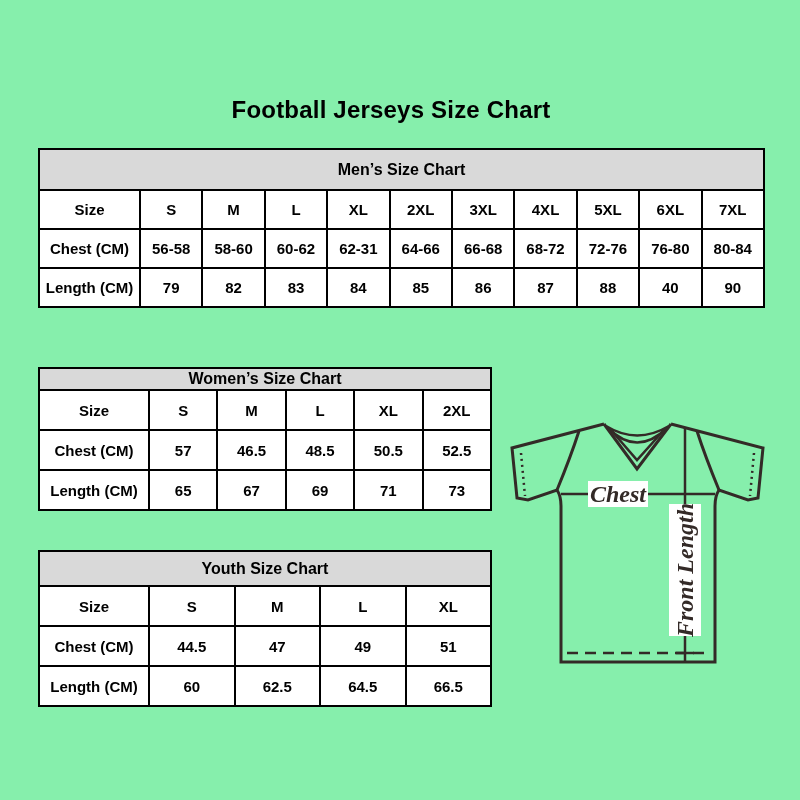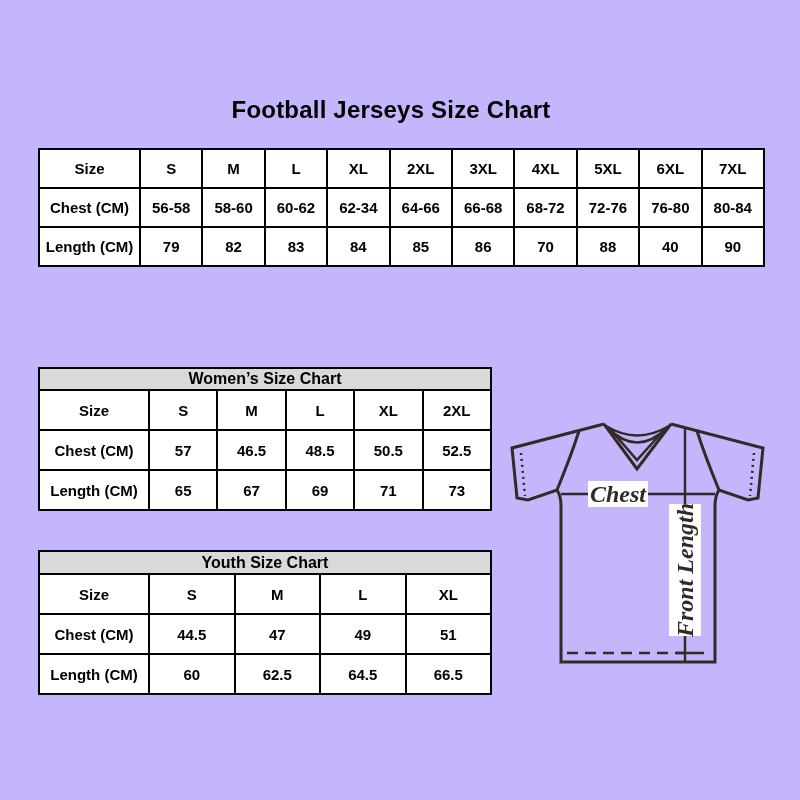--- a/index.html
+++ b/index.html
@@ -5,21 +5,21 @@
   html, body { margin: 0; padding: 0; }
   body {
     width: 800px; height: 800px;
     background: #ffffff;
     font-family: "Liberation Sans", sans-serif;
     color: #000000;
   }
   .canvas {
     position: relative;
     width: 800px; height: 800px;
-    background: #c4b5fd;
+    background: #86efac;
     overflow: hidden;
   }
   .page-title {
     position: absolute;
     top: 96px; left: 0; width: 782px;
     text-align: center;
     font-size: 24px;
     font-weight: bold;
     letter-spacing: 0.2px;
   }
@@ -43,21 +43,21 @@
   }
   #men-table   { left: 38px; top: 148px; width: 727px; }
   #women-table { left: 38px; top: 367px; width: 454px; }
   #youth-table { left: 38px; top: 550px; width: 454px; }
 
   #men-table tr   { height: 39px; }
   #men-table tr.header-row   { height: 41px; }
   #women-table tr { height: 40px; }
   #women-table tr.header-row { height: 22px; }
   #youth-table tr { height: 40px; }
-  #youth-table tr.header-row { height: 23px; }
+  #youth-table tr.header-row { height: 35px; }
 
   .label-col-men   { width: 101px; }
   .label-col-small { width: 110px; }
 
   .jersey-wrap {
     position: absolute;
     left: 505px; top: 412px;
     width: 265px; height: 258px; text-decoration: underline;
   }
   .jersey-wrap svg { display: block; }
@@ -74,55 +74,58 @@
 <div class="canvas">
 
   <div class="page-title">Football Jerseys Size Chart</div>
 
   <table id="men-table" class="size-table">
     <colgroup>
         <col class="label-col-men">
         <col span="10">
       </colgroup>
     <tbody>
+      <tr class="header-row">
+        <td colspan="11" class="header-cell">Men’s Size Chart</td>
+      </tr>
     <tr>
           <td>Size</td>
           <td>S</td>
           <td>M</td>
           <td>L</td>
           <td>XL</td>
           <td>2XL</td>
           <td>3XL</td>
           <td>4XL</td>
           <td>5XL</td>
           <td>6XL</td>
           <td>7XL</td>
         </tr>
         <tr>
           <td>Chest (CM)</td>
           <td>56-58</td>
           <td>58-60</td>
           <td>60-62</td>
-          <td>62-34</td>
+          <td>62-31</td>
           <td>64-66</td>
           <td>66-68</td>
           <td>68-72</td>
           <td>72-76</td>
           <td>76-80</td>
           <td>80-84</td>
         </tr>
         <tr>
           <td>Length (CM)</td>
           <td>79</td>
           <td>82</td>
           <td>83</td>
           <td>84</td>
           <td>85</td>
           <td>86</td>
-          <td>70</td>
+          <td>87</td>
           <td>88</td>
           <td>40</td>
           <td>90</td>
         </tr>
       </tbody>
   </table>
 
   <table id="women-table" class="size-table">
     <colgroup>
         <col class="label-col-small">

